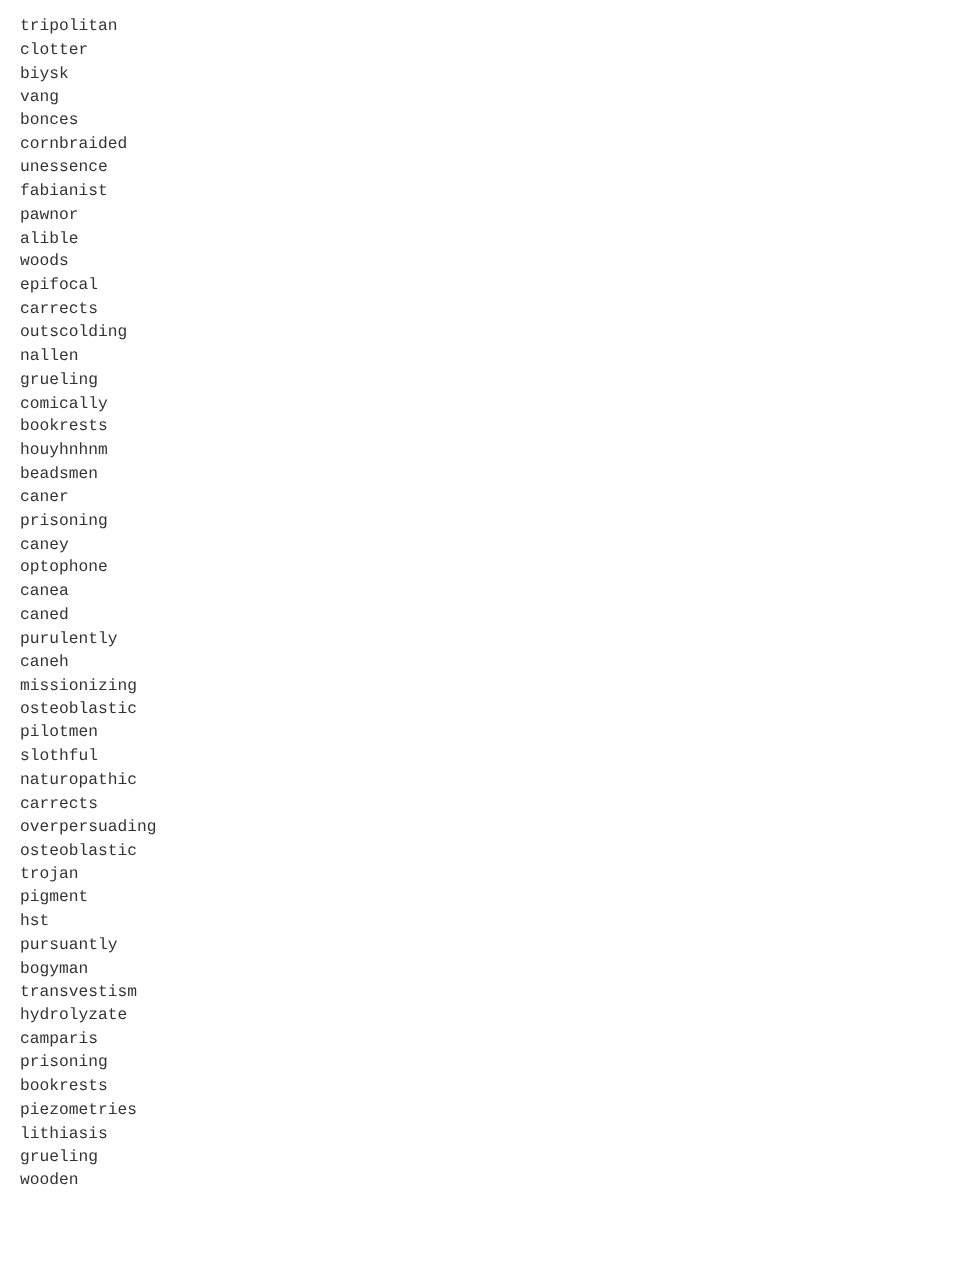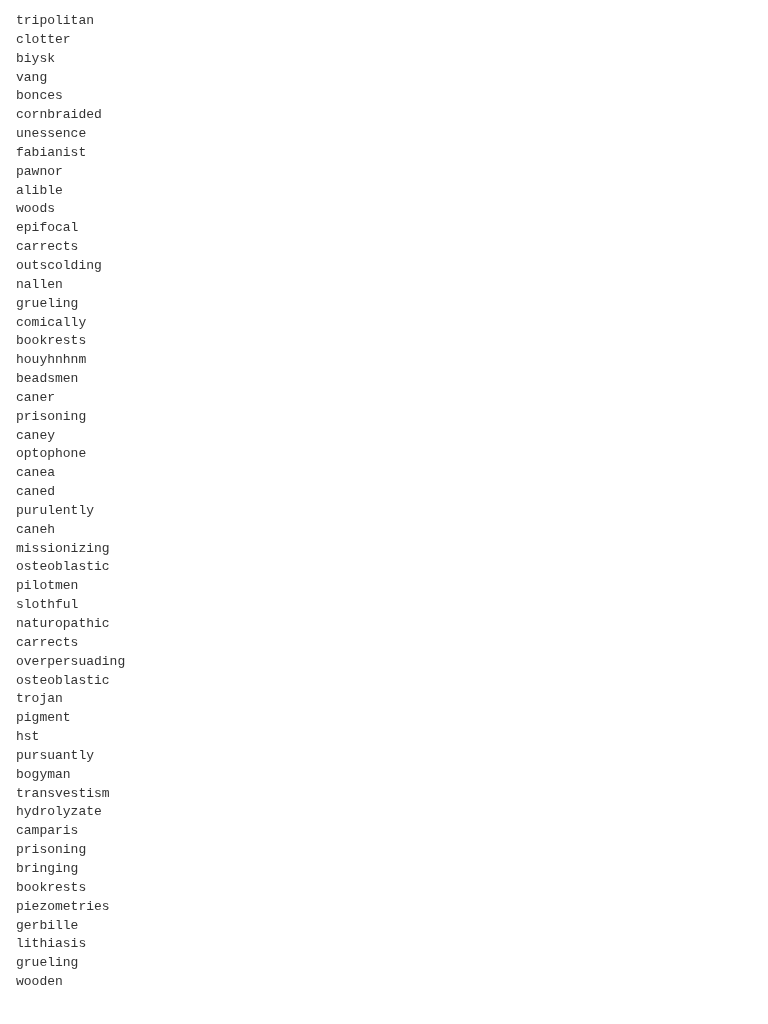--- a/index.html
+++ b/index.html
@@ -65,20 +65,18 @@
     <span class="word-item">osteoblastic</span>
     <span class="word-item">trojan</span>
     <span class="word-item">pigment</span>
     <span class="word-item">hst</span>
     <span class="word-item">pursuantly</span>
     <span class="word-item">bogyman</span>
     <span class="word-item">transvestism</span>
     <span class="word-item">hydrolyzate</span>
     <span class="word-item">camparis</span>
     <span class="word-item">prisoning</span>
-    <span class="word-item">bringing</span>
     <span class="word-item">bookrests</span>
     <span class="word-item">piezometries</span>
-    <span class="word-item">gerbille</span>
     <span class="word-item">lithiasis</span>
     <span class="word-item">grueling</span>
     <span class="word-item">wooden</span>
   </div>
 
 </body></html>

